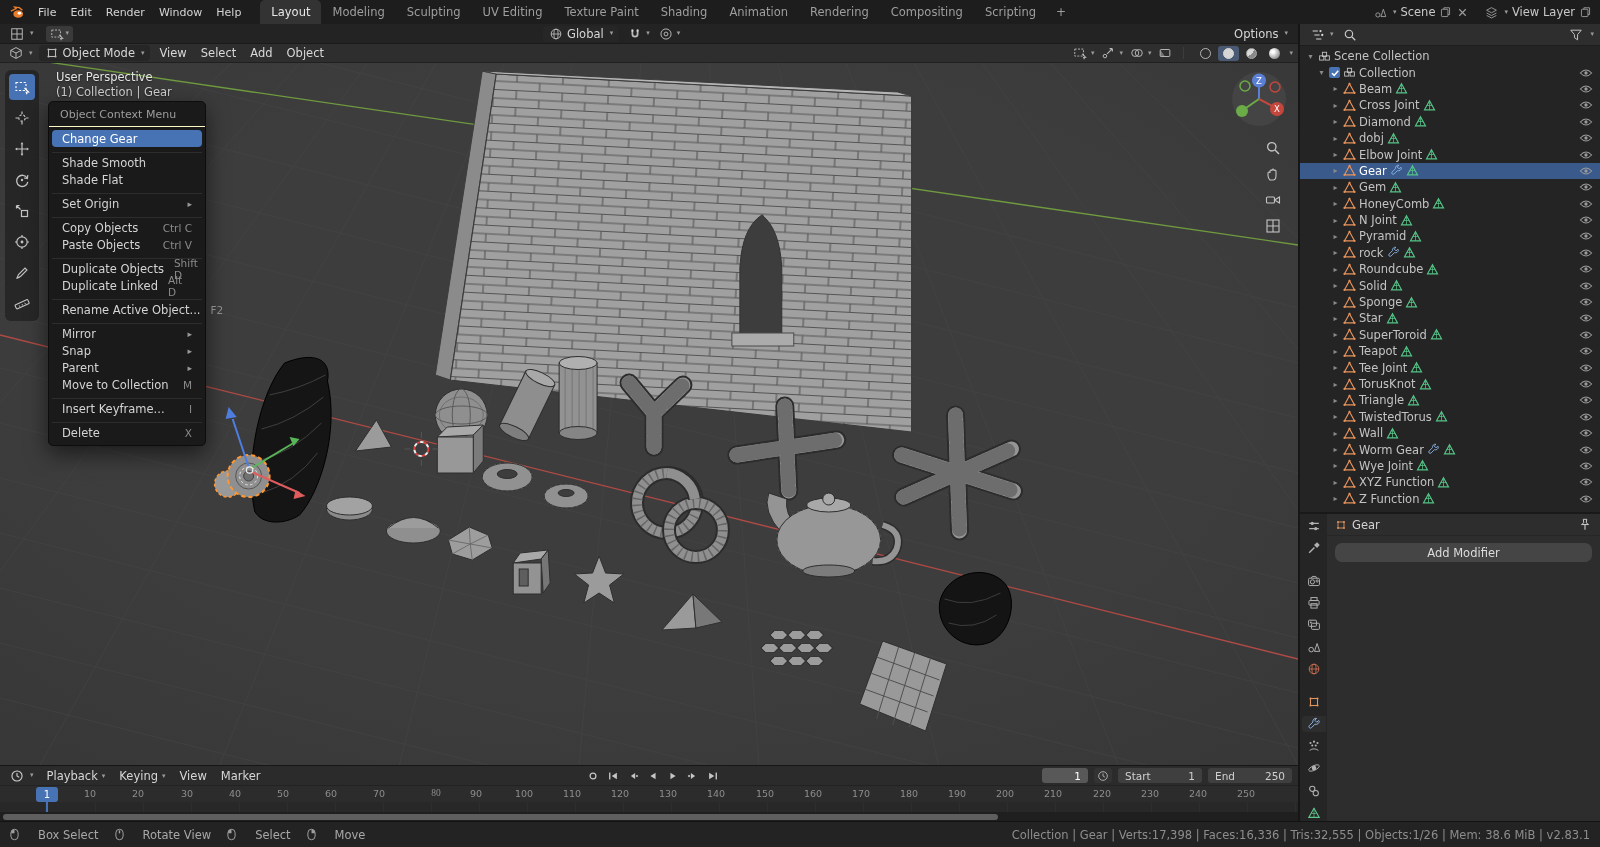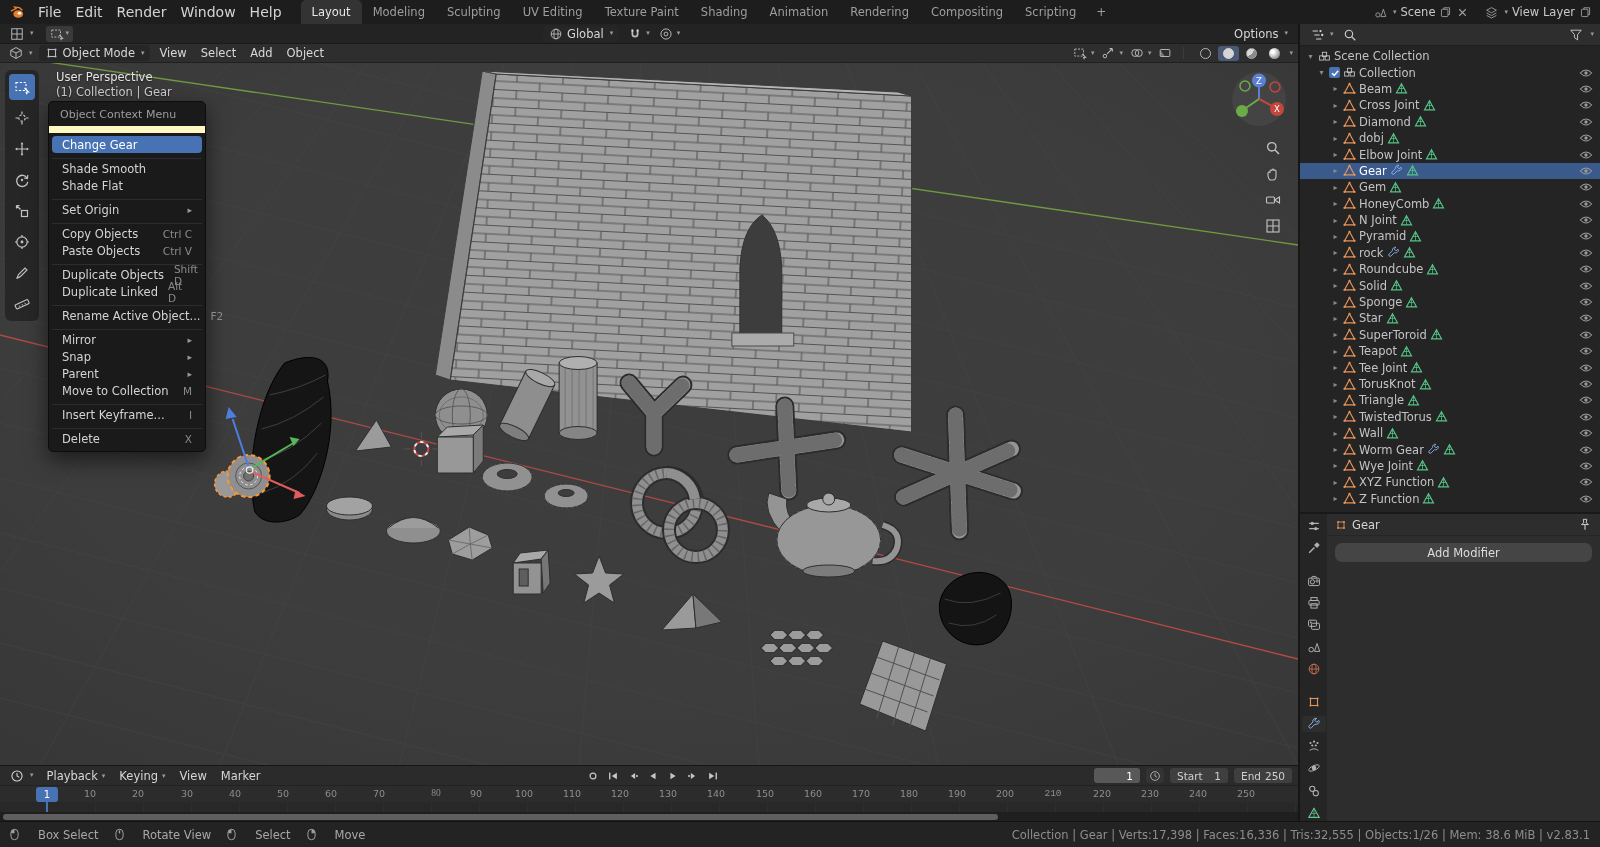--- a/index.html
+++ b/index.html
@@ -7,21 +7,21 @@
 body{font-family:"DejaVu Sans","Liberation Sans",sans-serif;font-size:12px;color:#c8c8c8;background:#1d1d1d;-webkit-user-select:none;user-select:none}
 svg{display:block}
 .i10{width:10px;height:10px}.i12{width:12px;height:12px}.i14{width:14px;height:14px}.i16{width:16px;height:16px}
 .chev{font-size:7px;color:#9a9a9a;line-height:1;margin-left:2px}
 .app{width:1600px;height:847px;display:flex;flex-direction:column;position:relative}
 
 
 .topbar{height:24px;background:#1d1d1d;display:flex;align-items:center;padding:0 8px;flex:none}
 .logo{width:18px;height:15px;margin-right:5px}
 .tb-menus{display:flex}
-.tmenu{padding:2px 7px;border-radius:3px;color:#d4d4d4;font-size:14px}
+.tmenu{padding:2px 7px;border-radius:3px;color:#d4d4d4;font-size:11px}
 .tabs{display:flex;align-items:stretch;height:24px;margin-left:12px}
 .tab{display:flex;align-items:center;padding:0 11px;color:#9e9e9e;border-radius:5px 5px 0 0;font-size:11.5px}
 .tab.active{background:#333;color:#e6e6e6}
 .tab-add{display:flex;align-items:center;padding:0 9px;color:#9e9e9e}
 .tb-right{margin-left:auto;display:flex;align-items:center;gap:16px}
 .tb-group{display:flex;align-items:center;gap:4px;color:#c9c9c9;font-size:11.5px}
 .minic{width:13px;height:13px;color:#9f9f9f}
 
 
 .main{flex:1;display:flex;min-height:0}
@@ -51,21 +51,21 @@
 .viewport{flex:1;position:relative;background:#3d3d3d;overflow:hidden;min-height:0}
 .scene-svg{position:absolute;left:0;top:19px;width:100%;height:calc(100% - 19px)}
 .vp-overlay{position:absolute;left:56px;top:26px;z-index:2;font-size:11.5px;line-height:15px;color:#e4e4e4;text-shadow:0 1px 2px rgba(0,0,0,.55)}
 .vp-overlay .l2{color:#cfcfcf}
 
 .toolcol{position:absolute;left:5px;top:26px;width:34px;background:rgba(34,34,34,.82);border-radius:6px;padding:4px 0;display:flex;flex-direction:column;align-items:center;gap:5px;z-index:2}
 .tool{width:26px;height:26px;border-radius:4px;display:flex;align-items:center;justify-content:center;color:#c4c4c4}
 .tool.active{background:#4772b3;color:#fff}
 
 .cmenu{position:absolute;left:48px;top:57px;width:158px;background:#1a1a1a;border:1px solid #0d0d0d;border-radius:5px;box-shadow:0 8px 22px rgba(0,0,0,.55);padding:2px 0 4px;z-index:6;font-size:11.5px}
-.cm-title{padding:4px 11px 5px;color:#9d9d9d;border-bottom:7px solid #fef9c3;margin-bottom:3px;font-size:11px}
+.cm-title{padding:4px 11px 5px;color:#9d9d9d;border-bottom:1px solid #fef9c3;margin-bottom:3px;font-size:11px}
 .cm-item{display:flex;align-items:center;height:17px;padding:0 10px;margin:0 3px;border-radius:4px;color:#d4d4d4}
 .cm-item .lbl{flex:1;white-space:nowrap}
 .cm-item .sc{color:#8b8b8b;font-size:10.5px;margin-left:10px}
 .cm-item.highlighted{background:#4772b3;color:#fff}
 .cm-item.highlighted .sc{color:#dfe8f5}
 .cm-item.submenu::after{content:"▸";color:#999;font-size:9px;margin-left:8px}
 .cm-item.sep{height:7px;padding:0;pointer-events:none}
 .cm-item.sep::before{content:"";display:block;width:100%;border-top:1px solid #2d2d2d;margin-top:3px}
 
 .navgz{position:absolute;right:10px;top:26px;width:58px;height:58px;z-index:2}
@@ -75,21 +75,21 @@
 
 .timeline{height:56px;flex:none;background:#2b2b2b;border-top:1px solid #161616;position:relative}
 .tl-header{height:19px;display:flex;align-items:center;padding:0 6px;gap:2px;position:relative;font-size:11.5px}
 .tlm{padding:1px 7px;border-radius:3px;color:#d6d6d6;display:flex;align-items:center}
 .tlm.dropdown::after{content:"▾";font-size:7px;color:#9a9a9a;margin-left:4px}
 .transport{position:absolute;left:584px;top:0;height:100%;display:flex;align-items:center;gap:3px;color:#c6c6c6}
 .tbtn{width:17px;height:15px;display:flex;align-items:center;justify-content:center;border-radius:2px}
 .tl-right{margin-left:auto;display:flex;align-items:center;gap:6px}
 .field{height:15px;border-radius:3px;display:flex;align-items:center;font-size:10.5px}
 .field.frame{width:46px;background:#585858;color:#fff;justify-content:flex-end;padding:0 7px}
-.field.range{width:58px;background:#3f3f3f;justify-content:space-between;padding:0 7px;color:#cfcfcf}
+.field.range{width:84px;background:#3f3f3f;justify-content:space-between;padding:0 7px;color:#cfcfcf}
 .iconbtn{width:18px;height:15px;border-radius:3px;background:#333;display:flex;align-items:center;justify-content:center;color:#b5b5b5}
 .tl-ruler{height:17px;background:#2c2c2c;border-top:1px solid #222;position:relative;overflow:hidden}
 .tick{position:absolute;top:2px;transform:translateX(-50%);font-size:9.5px;color:#8d8d8d}
 .playhead{position:absolute;left:36px;top:1px;width:22px;height:15px;background:#4772b3;border-radius:3px;color:#fff;font-size:10px;display:flex;align-items:center;justify-content:center}
 .tl-tracks{height:10px;background:#282828;position:relative;background-image:repeating-linear-gradient(90deg,#2e2e2e 0 1px,transparent 1px 48px);background-position:47px 0}
 .ph-line{position:absolute;left:46px;top:-1px;bottom:0;width:2px;background:#4772b3}
 .tl-scroll{height:9px;background:#1f1f1f;padding:1.5px 3px}
 .thumb{width:77%;height:6px;background:#5f5f5f;border-radius:3px}
 
 
@@ -1048,21 +1048,21 @@
               <span class="tick" style="left: 572px;">110</span>
               <span class="tick" style="left: 620px;">120</span>
               <span class="tick" style="left: 668px;">130</span>
               <span class="tick" style="left: 716px;">140</span>
               <span class="tick" style="left: 765px;">150</span>
               <span class="tick" style="left: 813px;">160</span>
               <span class="tick" style="left: 861px;">170</span>
               <span class="tick" style="left: 909px;">180</span>
               <span class="tick" style="left: 957px;">190</span>
               <span class="tick" style="left: 1005px;">200</span>
-              <span class="tick" style="left: 1053px; font-family: Liberation Mono, monospace;">210</span>
+              <span class="tick" style="left: 1053px;">210</span>
               <span class="tick" style="left: 1102px;">220</span>
               <span class="tick" style="left: 1150px;">230</span>
               <span class="tick" style="left: 1198px;">240</span>
               <span class="tick" style="left: 1246px;">250</span>
             </div>
           <div class="playhead">1</div>
         </div>
         <div class="tl-tracks">
           <div class="ph-line"></div>
         </div>

